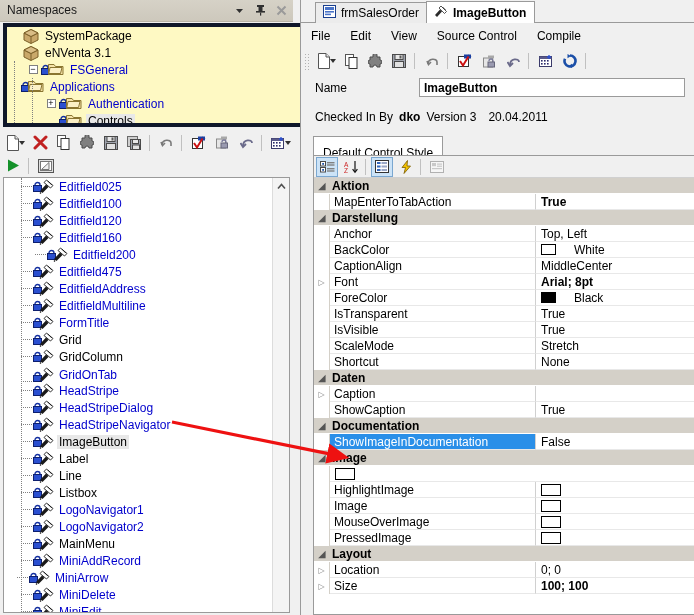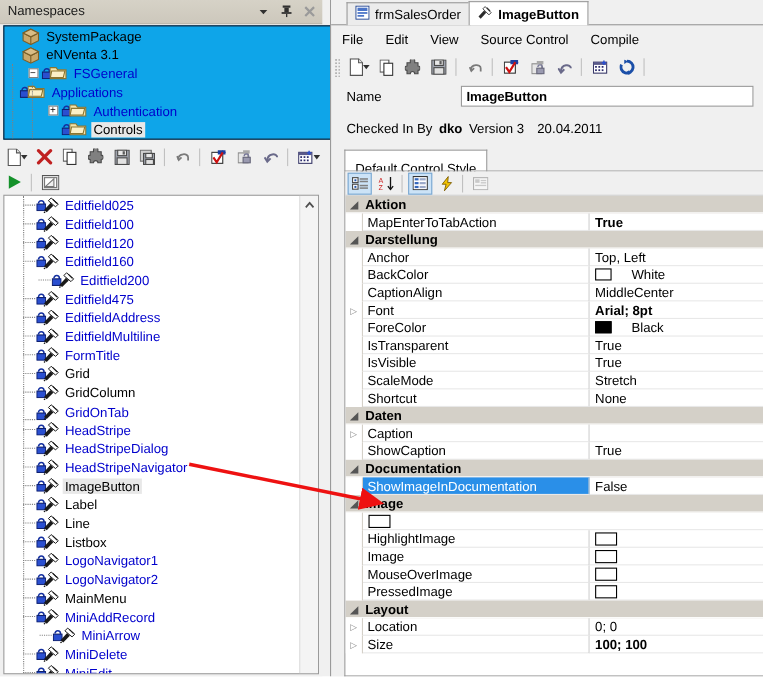--- a/index.html
+++ b/index.html
@@ -28,21 +28,21 @@
     position: absolute; left: 7px; top: 3px;
     font-size: 12px; color: #1a1a1a;
   }
   .dock-btns { position: absolute; right: 4px; top: 2px; display: flex; gap: 6px; align-items: center; }
   .dock-btn { width: 15px; height: 16px; display: flex; align-items: center; justify-content: center; cursor: default; }
   .dock-btn svg { display:block; }
 
   
   #ns-tree-box {
     position: absolute; left: 3px; top: 23px; width: 343px; height: 104px;
-    background: #0ea5e9; border: 1px solid #0f172a;
+    background: #fef9c3; border: 4px solid #0f172a;
     overflow: hidden;
   }
   #ns-tree { position: absolute; left: 0; top: 0; right: 17px; bottom: 0; overflow: hidden; }
   .tnode { position: relative; height: 17px; display: flex; align-items: center; white-space: nowrap; }
   .tlabel { font-size: 12px; line-height: 14px; padding: 0 2px; }
   .tlabel.sel { background: #e8e8e8; }
   .blue { color: #0000cc; }
   .black { color: #000000; }
 
   
@@ -858,21 +858,21 @@
             <span style="display: inline-flex; align-items: center; margin-right: 3px;">
               <svg width="15" height="15" viewBox="0 0 15 15">
                 <path d="M1,12 L7,5.5 L9.5,8 L3.5,14 Z" fill="#1a1a1a"></path>
                 <path d="M7.5,1 L14,6.5 L11.5,9 L5,3.5 Z" fill="#ffffff" stroke="#1a1a1a" stroke-width="0.9"></path>
                 <path d="M9,2.2 L12.8,6" stroke="#1a1a1a" stroke-width="1"></path>
                 <path d="M2,13.5 L1,14.5" stroke="#1a1a1a" stroke-width="1.2"></path>
               </svg>
             </span>
             <span class="tlabel blue">MiniAddRecord</span>
           </div>
-          <div class="tnode" style="padding-left: 32px;">
+          <div class="tnode" style="padding-left: 13px;">
             <span style="display: inline-block; width: 11px; border-top: 1px dotted rgb(128, 128, 128); height: 1px; margin-right: 1px;"></span>
             <span style="display: inline-flex; align-items: center; margin-right: -3px;">
               <svg width="9" height="11" viewBox="0 0 9 11">
                 <path d="M2,4 a2.5,2.5 0 0,1 5,0 L7,5" fill="none" stroke="#1430a0" stroke-width="1.4"></path>
                 <rect x="0.5" y="4.5" width="8" height="6" fill="#2a4fd0" stroke="#0d1f6e"></rect>
               </svg>
             </span>
             <span style="display: inline-flex; align-items: center; margin-right: 3px;">
               <svg width="15" height="15" viewBox="0 0 15 15">
                 <path d="M1,12 L7,5.5 L9.5,8 L3.5,14 Z" fill="#1a1a1a"></path>

